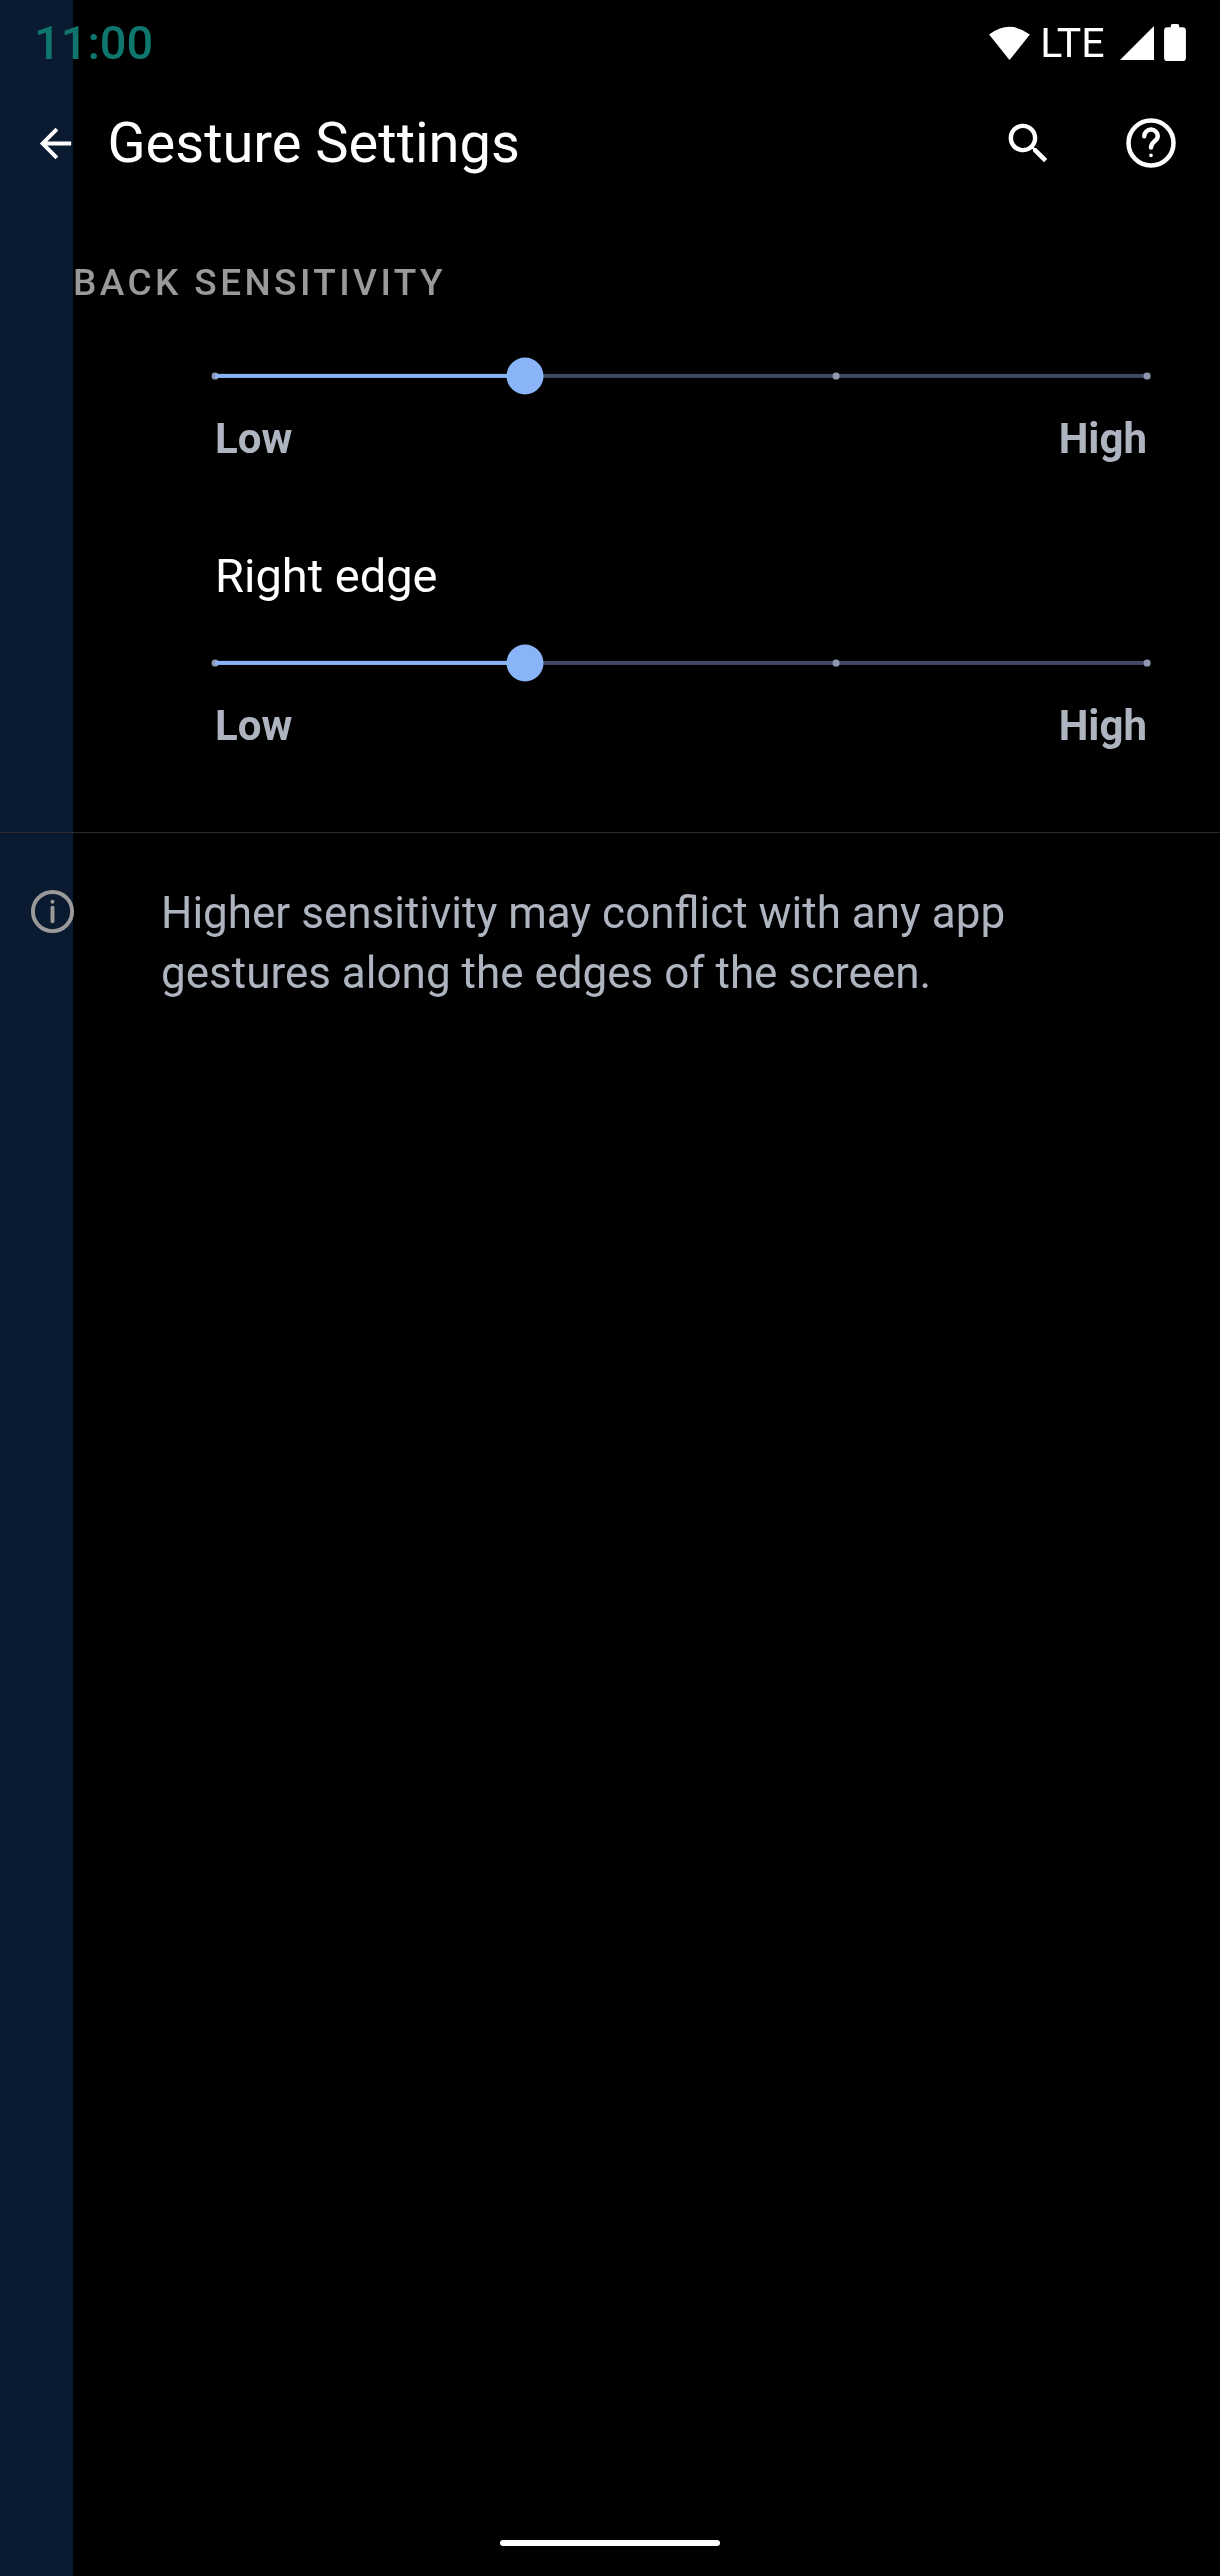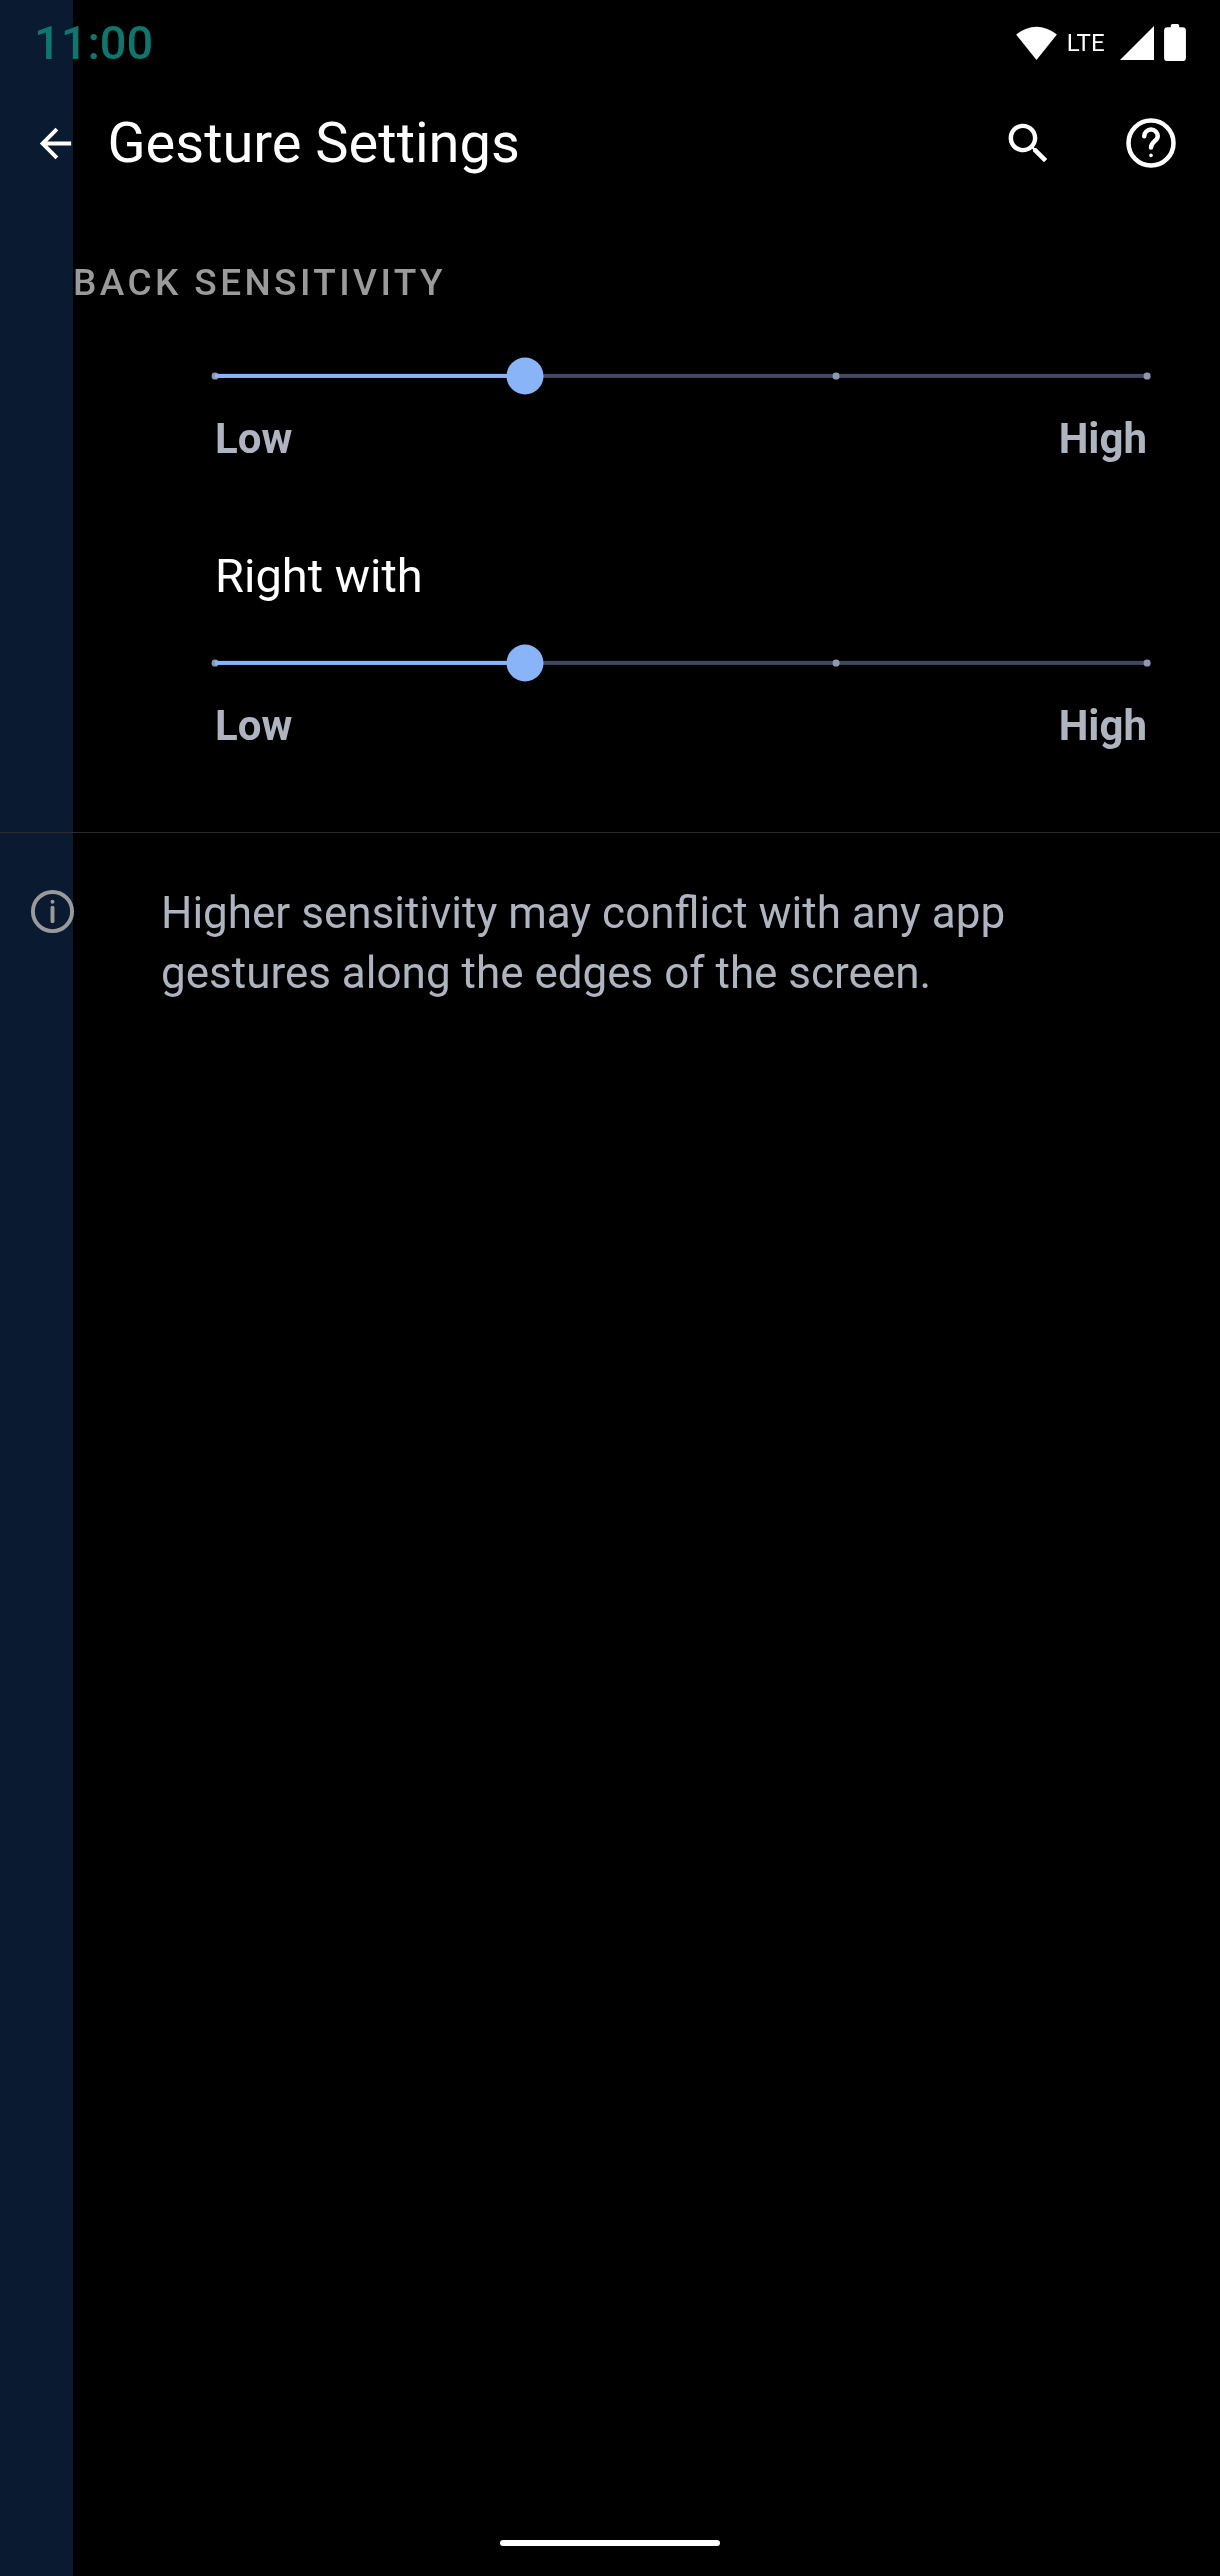--- a/index.html
+++ b/index.html
@@ -47,21 +47,21 @@
       align-items: center;
       gap: 10.2px;
     }
     
     .status-icon-svg {
       fill: #ffffff;
     }
     
     .lte-text {
       color: #ffffff;
-      font-size: 24px;
+      font-size: 41px;
       font-weight: 400;
       margin-right: 5.1px;
     }
     
     .header {
       position: relative;
       z-index: 2;
       display: flex;
       align-items: center;
       padding: 25.4px 25.4px 51px 25.4px;
@@ -279,21 +279,21 @@
       <div class="slider-fill" style="width: 33.3%;"></div>
       <div class="slider-thumb" style="left: 33.3%;"></div>
     </div>
     <div class="slider-labels">
       <span class="slider-low">Low</span>
       <span class="slider-high">High</span>
     </div>
   </div>
 
   <div class="slider-group">
-    <div class="slider-label">Right with</div>
+    <div class="slider-label">Right edge</div>
     <div class="slider-container">
       <div class="slider-track"></div>
       <div class="slider-dot" style="left: 0%;"></div>
       <div class="slider-dot" style="left: 66.6%;"></div>
       <div class="slider-dot" style="left: 100%;"></div>
       <div class="slider-fill" style="width: 33.3%;"></div>
       <div class="slider-thumb" style="left: 33.3%;"></div>
     </div>
     <div class="slider-labels">
       <span class="slider-low">Low</span>

